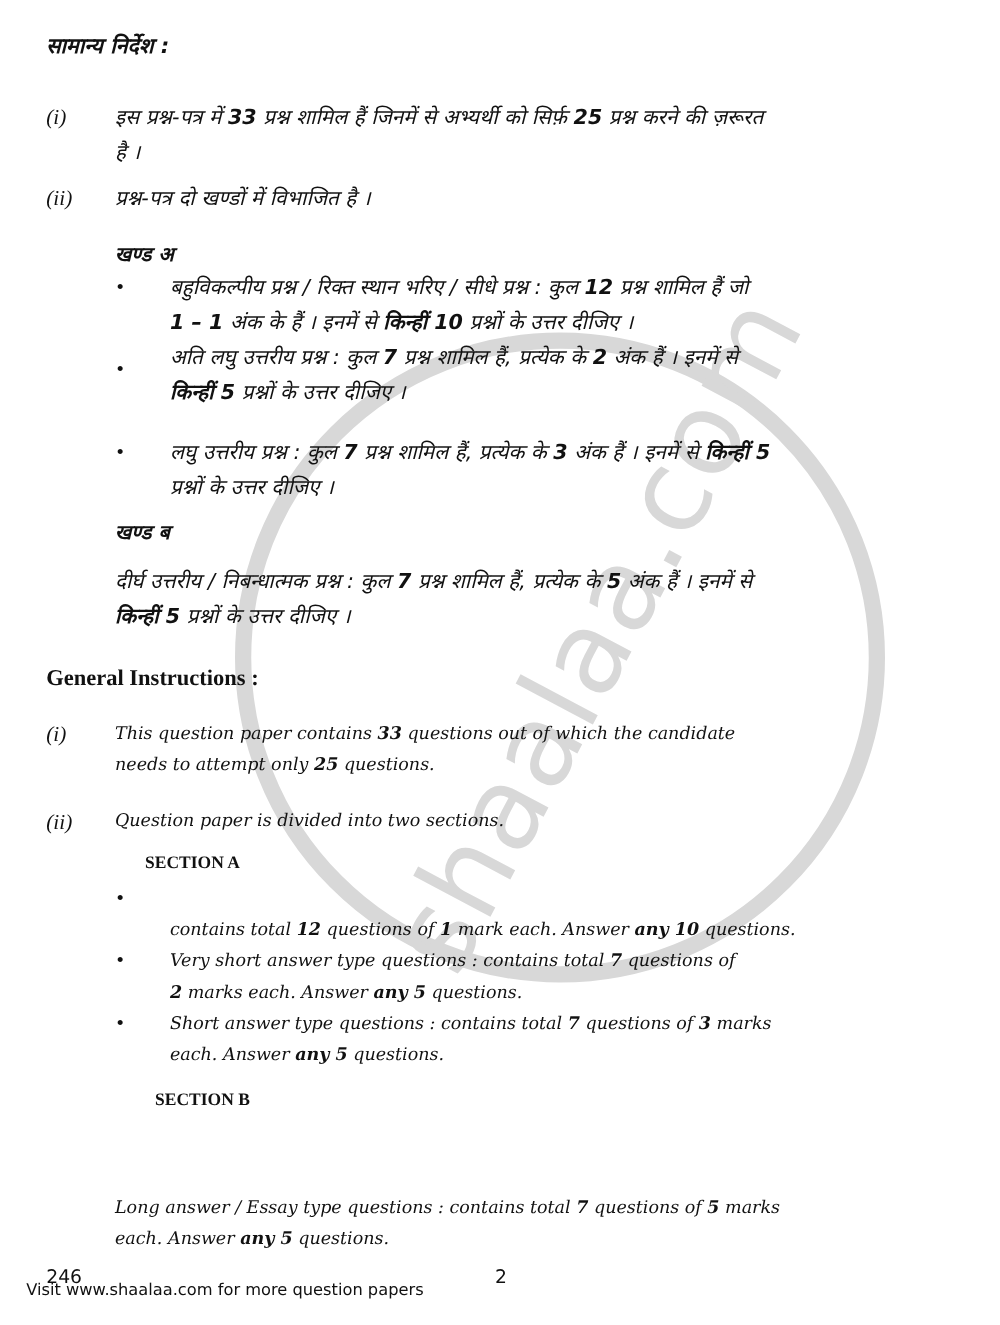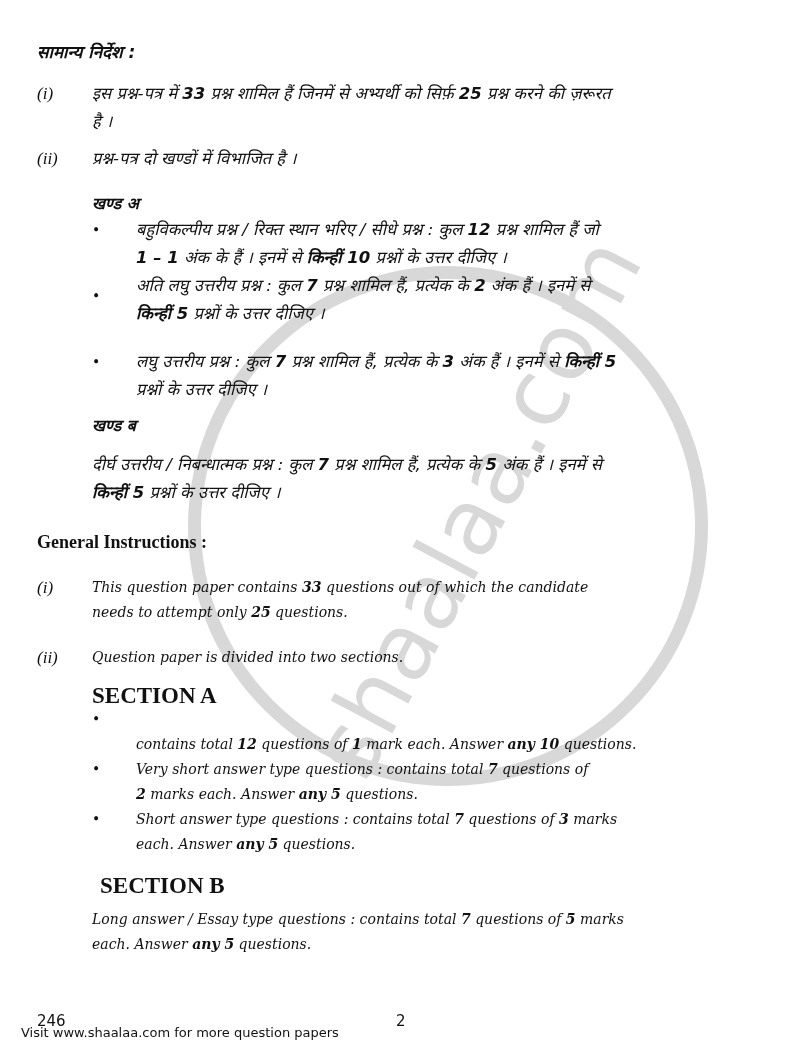--- a/index.html
+++ b/index.html
@@ -14,39 +14,39 @@
                font-family: "DejaVu Sans", "Liberation Sans", sans-serif; font-size: 92px;
                color: #d8d8d8; transform: rotate(-62deg); transform-origin: 50% 50%;
                letter-spacing: 1px; z-index: 0; white-space: nowrap; }
 
     .content { position: absolute; left: 0; top: 0; width: 800px; z-index: 1; }
     .abs { position: absolute; }
     .hindi { font-family: "DejaVu Sans", "Liberation Sans", sans-serif; font-style: italic; font-size: 16.5px; line-height: 28px; }
     .eng { font-family: "DejaVu Serif", "Liberation Serif", serif; font-style: italic; font-size: 14px; line-height: 25px; }
     .heading-hi { font-family: "DejaVu Sans", "Liberation Sans", sans-serif; font-style: italic; font-weight: bold; font-size: 16px; }
     .heading-en { font-family: "Liberation Serif", "DejaVu Serif", serif; font-weight: bold; font-size: 18px; }
-    .section-en { font-family: "Liberation Serif", "DejaVu Serif", serif; font-weight: bold; font-size: 23px; }
+    .section-en { font-family: "Liberation Serif", "DejaVu Serif", serif; font-weight: bold; font-size: 14px; margin-left: 24px; }
     .num { font-family: "Liberation Serif", "DejaVu Serif", serif; font-style: italic; font-size: 17px; }
     .bullet { font-size: 14px; }
     .just { text-align: justify; text-align-last: left; }
     b { font-weight: bold; }
 
     .footer { font-family: "DejaVu Sans", "Liberation Sans", sans-serif; font-size: 13px; color: #111; }
   </style>
 </head>
 <body>
 
 <div class="page">
 
   <div class="wm-circle"></div>
   <div class="wm-text">shaalaa.com</div>
 
   <div class="content">
 
-    <div class="abs heading-hi" style="left:37px; top:40px; font-size:17px;">सामान्य निर्देश :</div>
+    <div class="abs heading-hi" style="left:37px; top:24px; font-size:17px;">सामान्य निर्देश :</div>
 
     <div class="abs num" style="left:37px; top:84px;">(i)</div>
     <div class="abs hindi just" style="left:92px; top:80px; width:630px;">
       <span>इस प्रश्न-पत्र में </span><b>33</b><span> प्रश्न शामिल हैं जिनमें से अभ्यर्थी को सिर्फ़ </span><b>25</b><span> प्रश्न करने की ज़रूरत</span><br>
       <span>है ।</span>
     </div>
 
     <div class="abs num" style="left:37px; top:149px;">(ii)</div>
     <div class="abs hindi" style="left:92px; top:145px;">प्रश्न-पत्र दो खण्डों में विभाजित है ।</div>
 
@@ -103,21 +103,21 @@
     </div>
 
     <div class="abs bullet" style="left:92px; top:811px;">•</div>
     <div class="abs eng just" style="left:136px; top:807px; width:586px;">
       <span>Short answer type questions : contains total </span><b>7</b><span> questions of </span><b>3</b><span> marks</span><br>
       <span>each. Answer </span><b>any 5</b><span> questions.</span>
     </div>
 
     <div class="abs section-en" style="left:100px; top:873px;">SECTION B</div>
 
-    <div class="abs eng just" style="left:92px; top:907px; width:630px;">
+    <div class="abs eng just" style="left:92px; top:954px; width:630px;">
       <span>Long answer / Essay type questions : contains total </span><b>7</b><span> questions of </span><b>5</b><span> marks</span><br>
       <span>each. Answer </span><b>any 5</b><span> questions.</span>
     </div>
 
     <div class="abs footer" style="left:37px; top:1012px; font-size:15px;">246</div>
     <div class="abs footer" style="left:396px; top:1012px; font-size:15px;">2</div>
     <div class="abs footer" style="left:21px; top:1025px;">Visit www.shaalaa.com for more question papers</div>
 
   </div>
 </div>

